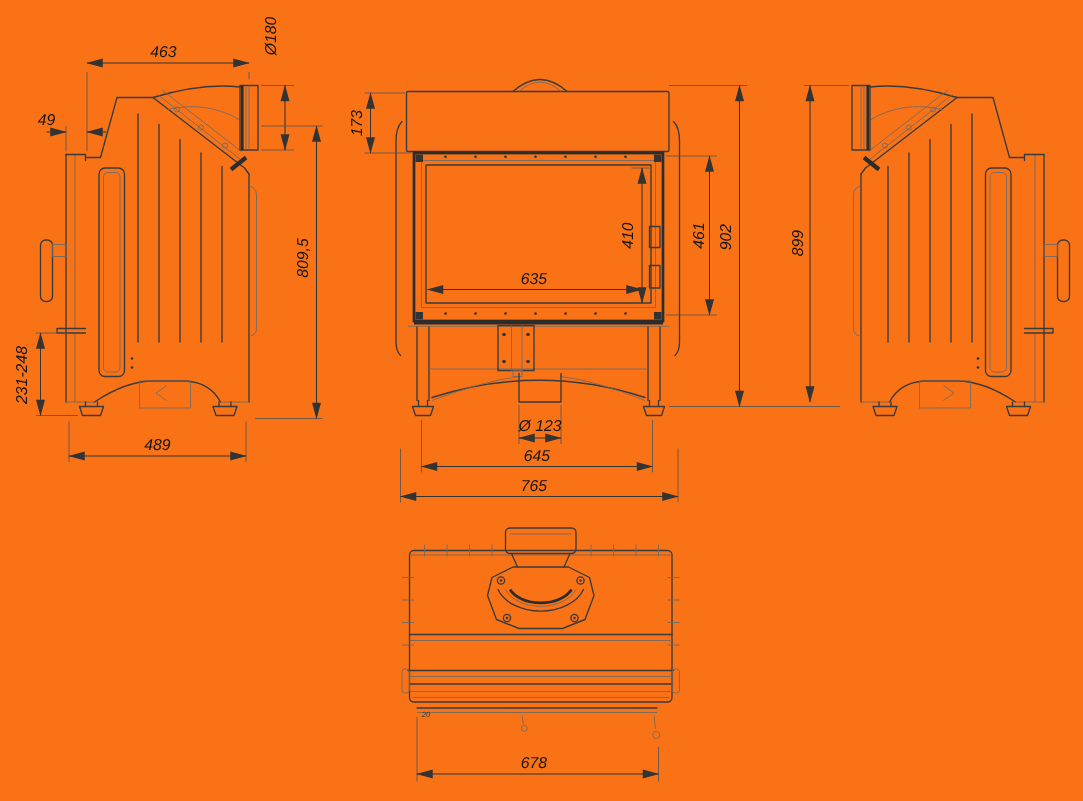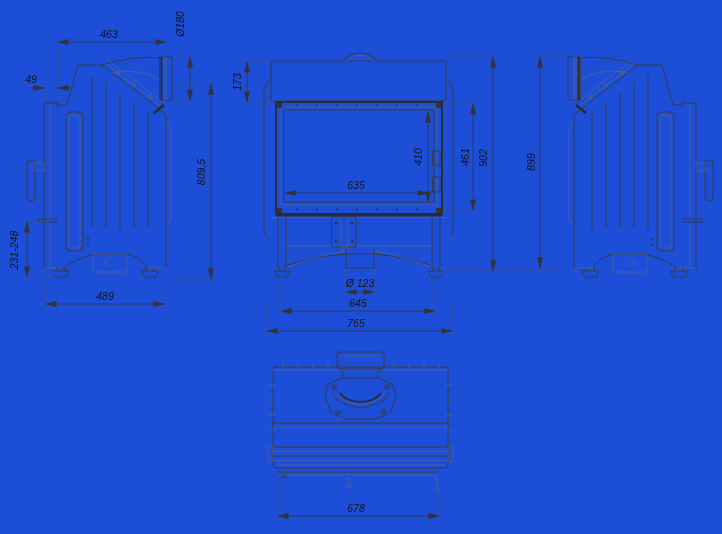--- a/index.html
+++ b/index.html
@@ -1,16 +1,16 @@
 <!DOCTYPE html>
 <html><head>
 <meta charset="utf-8">
 <style>
   html,body{margin:0;padding:0;background:#ffffff;}
-  .stage{position:relative;width:722px;height:534px;background:#1d4ed8;overflow:hidden;}
+  .stage{position:relative;width:722px;height:534px;background:#f97316;overflow:hidden;}
   svg{display:block;}
   .ln{stroke:#3a3a3a;stroke-width:0.9;fill:none;stroke-linejoin:round;stroke-linecap:round;}
   .thin{stroke:#6a6a6a;stroke-width:0.55;fill:none;}
   .thick{stroke:#2c2c2c;stroke-width:1.8;fill:none;}
   .vthick{stroke:#2c2c2c;stroke-width:2.8;fill:none;}
   .ext{stroke:#555;stroke-width:0.55;fill:none;}
   .dimln{stroke:#333;stroke-width:0.7;fill:none;}
   .dot{fill:#333;stroke:none;}
   .dim{font-family:"Liberation Sans",sans-serif;font-style:italic;font-size:10.5px;fill:#151515;text-anchor:middle;}
   .dimsm{font-family:"Liberation Sans",sans-serif;font-style:italic;font-size:5px;fill:#333;text-anchor:middle;}

